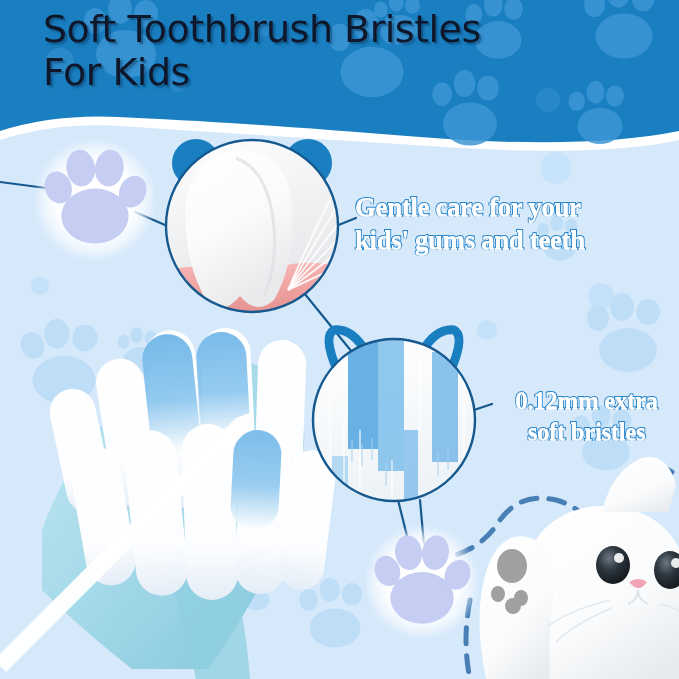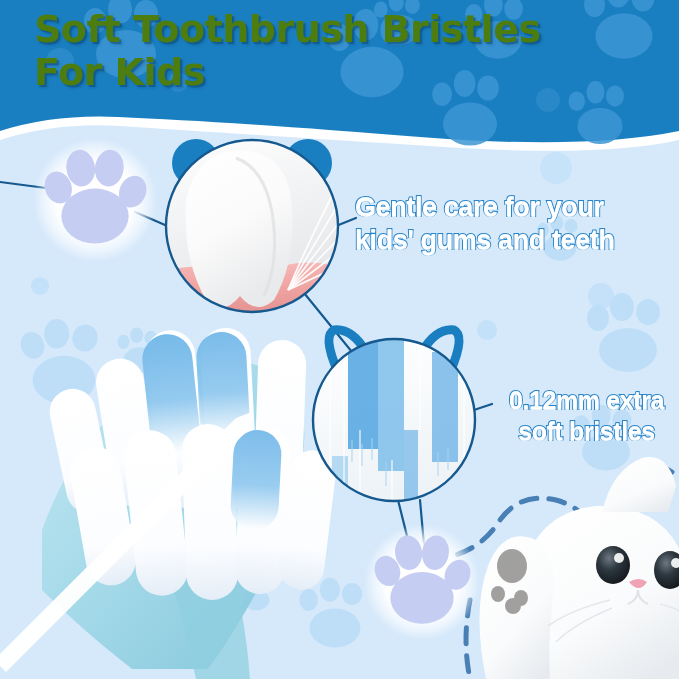--- a/index.html
+++ b/index.html
@@ -7,38 +7,38 @@
     width:679px;height:679px;overflow:hidden;position:relative;
     background:#d6e9fb;
     font-family:"DejaVu Sans", sans-serif;
   }
   #stage{position:absolute;inset:0;width:679px;height:679px;overflow:hidden;}
   .layer{position:absolute;inset:0;width:679px;height:679px;}
   svg.layer{display:block;}
 
   
   #header-title{
-    position:absolute;left:34px;top:8px;width:560px;
+    position:absolute;left:43px;top:8px;width:560px;
     font-family:"DejaVu Sans", sans-serif;
-    font-weight:bold;
+    font-weight:normal;
     font-size:38px;
     line-height:1.13;
     letter-spacing:-0.5px;
-    color:#4d7c0f;
+    color:#0f172a;
     text-shadow:
        2px 2px 0 rgba(10,70,115,.45),
        3px 3px 3px rgba(10,70,115,.30);
     white-space:pre-line;
     z-index:30;
   }
 
   
   .callout-text{
     position:absolute;z-index:32;
-    font-family:Liberation Sans, sans-serif;
+    font-family:Liberation Serif, serif;
     font-weight:bold;
     color:#ffffff;
     white-space:pre-line;
     -webkit-text-stroke:2.1px #2a86cb;
     paint-order:stroke fill;
     text-shadow:0 1px 0 rgba(255,255,255,.9);
   }
   #callout-gums{
     left:355px;top:191px;width:300px;
     font-size:27px;line-height:1.22;letter-spacing:-0.4px;

